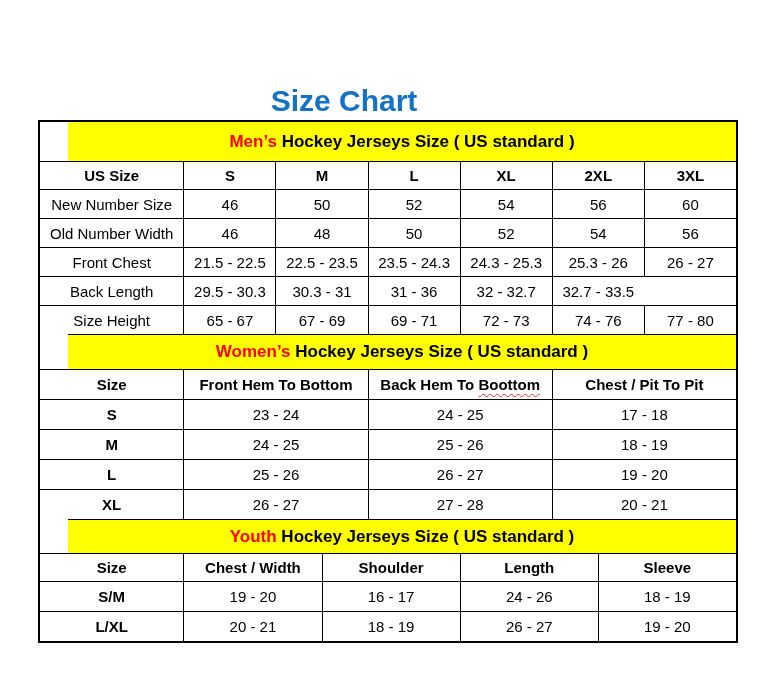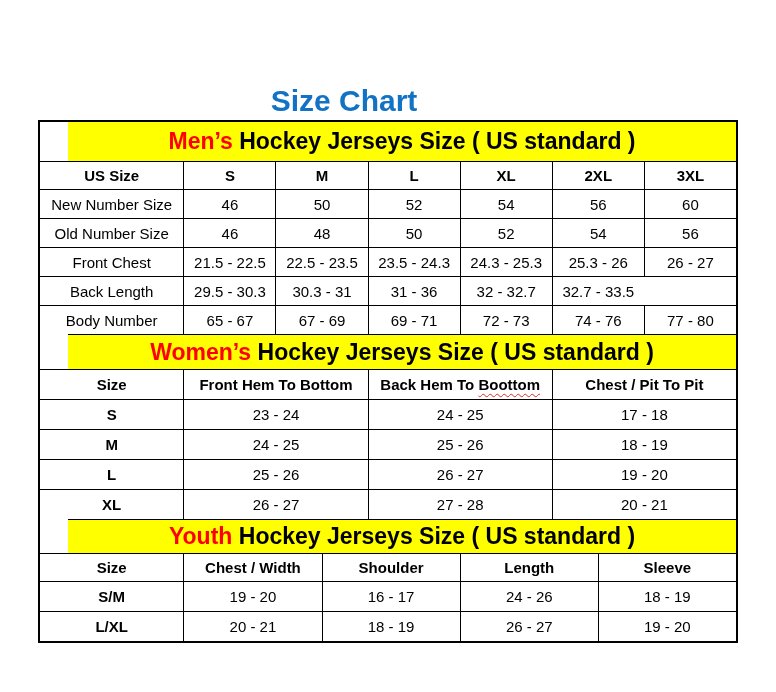--- a/index.html
+++ b/index.html
@@ -12,21 +12,21 @@
     position:absolute;top:64px;left:0;width:688px;
     text-align:center;font-size:30px;line-height:34px;font-weight:700;
     color:#1273c5;letter-spacing:0px;
   }
   .chart{
     position:absolute;left:38px;top:120px;width:700px;
     border:2px solid #000;box-sizing:border-box;background:#fff;
   }
   .band{
     display:flex;align-items:center;justify-content:center;
-    background:#ffff00;font-weight:700;font-size:23px;
+    background:#ffff00;font-weight:700;font-size:17px;
     white-space:pre-wrap;
     margin-left:28px;
   }
   .band-men{height:39px;}
   .band-sub{border-top:1px solid #000;align-items:center;}
   .band-women{height:34px;}
   .band-youth{height:33px;}
   .accent{color:#ff0000;}
   .row{display:flex;border-top:1px solid #000;}
   .row > div{
@@ -80,21 +80,21 @@
     <div class="m-c0">New Number Size</div>
     <div class="m-cd">46</div>
     <div class="m-cd">50</div>
     <div class="m-cd">52</div>
     <div class="m-cd">54</div>
     <div class="m-cd">56</div>
     <div class="m-cd">60</div>
   </div>
 
   <div class="row r-m">
-    <div class="m-c0">Old Number Size</div>
+    <div class="m-c0">Old Number Width</div>
     <div class="m-cd">46</div>
     <div class="m-cd">48</div>
     <div class="m-cd">50</div>
     <div class="m-cd">52</div>
     <div class="m-cd">54</div>
     <div class="m-cd">56</div>
   </div>
 
   <div class="row r-m">
     <div class="m-c0">Front Chest</div>
@@ -109,21 +109,21 @@
   <div class="row r-m">
     <div class="m-c0">Back Length</div>
     <div class="m-cd">29.5 - 30.3</div>
     <div class="m-cd">30.3 - 31</div>
     <div class="m-cd">31 - 36</div>
     <div class="m-cd">32 - 32.7</div>
     <div class="m-cd">32.7 - 33.5</div>
   </div>
 
   <div class="row r-m">
-    <div class="m-c0">Body Number</div>
+    <div class="m-c0">Size Height</div>
     <div class="m-cd">65 - 67</div>
     <div class="m-cd">67 - 69</div>
     <div class="m-cd">69 - 71</div>
     <div class="m-cd">72 - 73</div>
     <div class="m-cd">74 - 76</div>
     <div class="m-cd">77 - 80</div>
   </div>
 
   <div class="band band-sub band-women"><span class="accent">Women’s</span><span> Hockey Jerseys Size ( US standard )</span></div>
 

